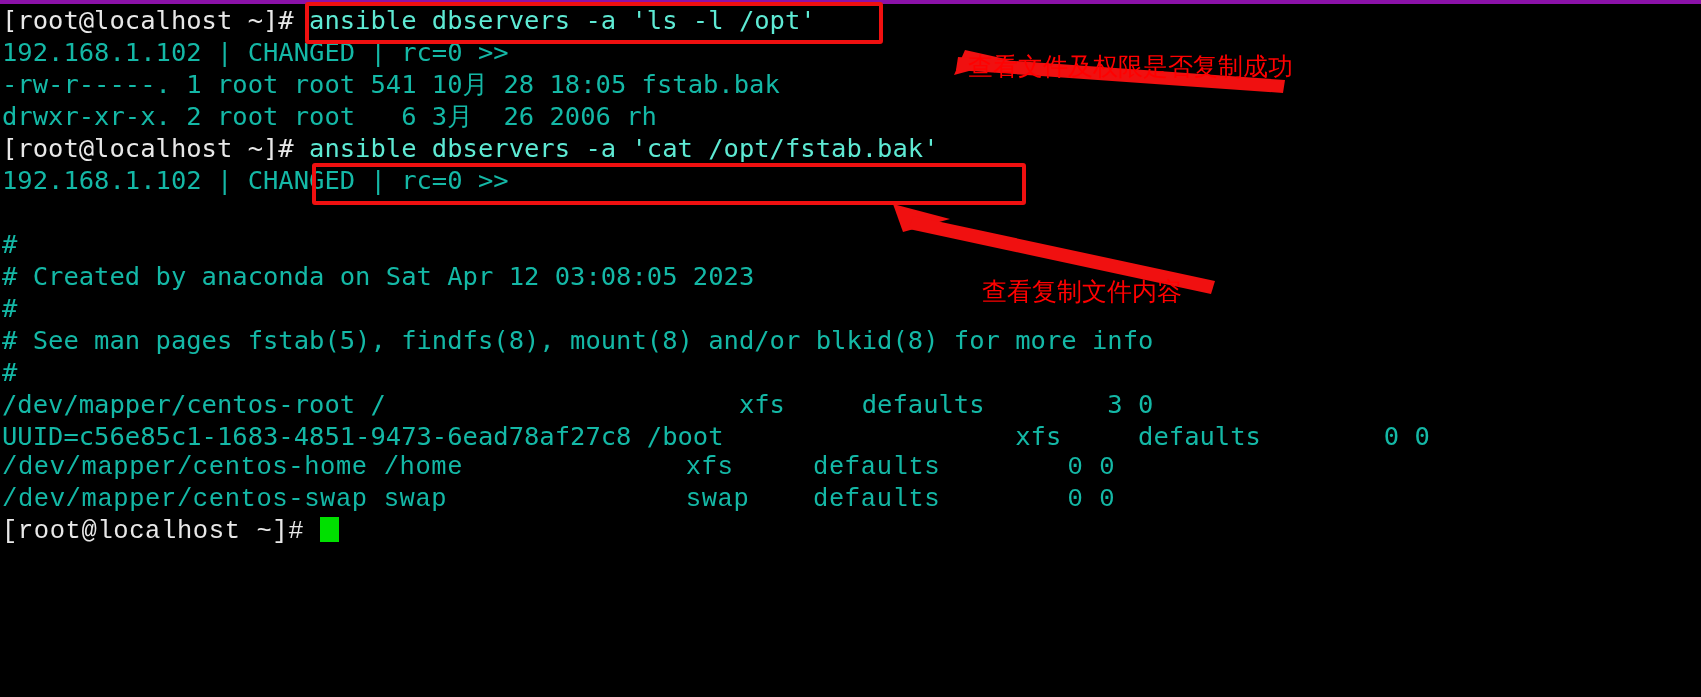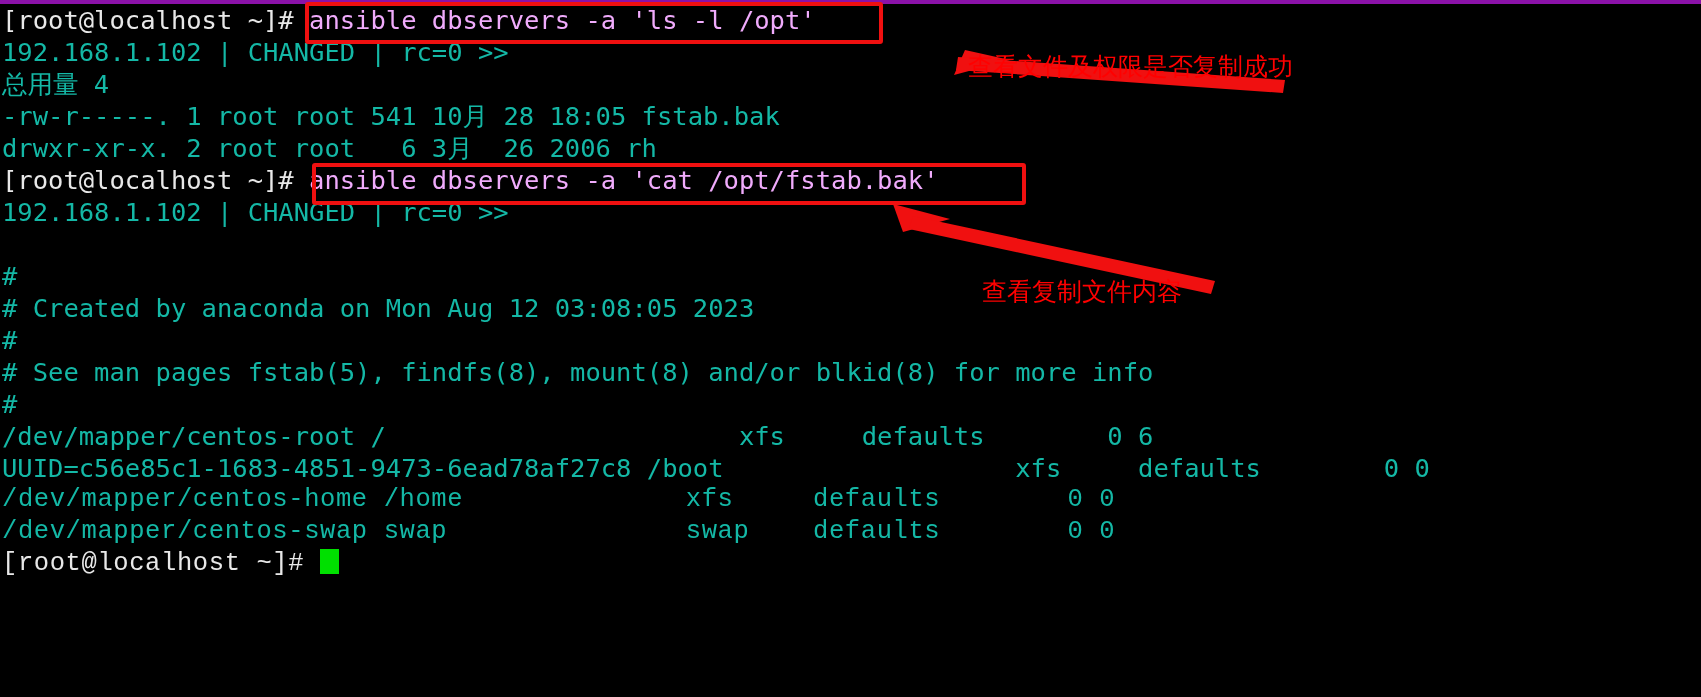--- a/index.html
+++ b/index.html
@@ -43,21 +43,21 @@
     font-size: 25.5px;
     letter-spacing: 0px;
     white-space: pre;
     color: #c8c800;
     padding-left: 2px;
   }
   .line.yellow   { color: #14b8a6; }
   .line.blank    { color: transparent; }
 
   .seg-prompt { color: #e8e8e8; }
-  .seg-cmd    { color: #f0abfc; }
+  .seg-cmd    { color: #5eead4; }
 
   
   .line.wide {
     font-family: Liberation Mono, monospace;
     letter-spacing: 0.6px;
   }
 
   .cursor-block {
     display: inline-block;
     width: 19px;
@@ -103,34 +103,33 @@
 
 <div id="terminal">
 
   <div class="titlebar-strip"></div>
 
   <div class="term-body">
 
     <div class="line"><span class="seg-prompt">[root@localhost ~]# </span><span class="seg-cmd">ansible dbservers -a 'ls -l /opt'</span></div>
 
     <div class="line yellow">192.168.1.102 | CHANGED | rc=0 &gt;&gt;</div>
-    <div class="line yellow">总用量 4</div>
     <div class="line yellow">-rw-r-----. 1 root root 541 10月 28 18:05 fstab.bak</div>
     <div class="line yellow">drwxr-xr-x. 2 root root   6 3月  26 2006 rh</div>
 
     <div class="line"><span class="seg-prompt">[root@localhost ~]# </span><span class="seg-cmd">ansible dbservers -a 'cat /opt/fstab.bak'</span></div>
 
     <div class="line yellow">192.168.1.102 | CHANGED | rc=0 &gt;&gt;</div>
     <div class="line blank"> </div>
     <div class="line yellow">#</div>
-    <div class="line yellow"># Created by anaconda on Mon Aug 12 03:08:05 2023</div>
+    <div class="line yellow"># Created by anaconda on Sat Apr 12 03:08:05 2023</div>
     <div class="line yellow">#</div>
     <div class="line yellow"># See man pages fstab(5), findfs(8), mount(8) and/or blkid(8) for more info</div>
     <div class="line yellow">#</div>
-    <div class="line yellow">/dev/mapper/centos-root /                       xfs     defaults        0 6</div>
+    <div class="line yellow">/dev/mapper/centos-root /                       xfs     defaults        3 0</div>
     <div class="line yellow">UUID=c56e85c1-1683-4851-9473-6ead78af27c8 /boot                   xfs     defaults        0 0</div>
     <div class="line yellow wide">/dev/mapper/centos-home /home              xfs     defaults        0 0</div>
     <div class="line yellow wide">/dev/mapper/centos-swap swap               swap    defaults        0 0</div>
 
     <div class="line wide"><span class="seg-prompt">[root@localhost ~]# </span><span class="cursor-block"></span></div>
 
   </div>
 
   <div class="redbox" id="redbox-cmd1"></div>
   <div class="redbox" id="redbox-cmd2"></div>

